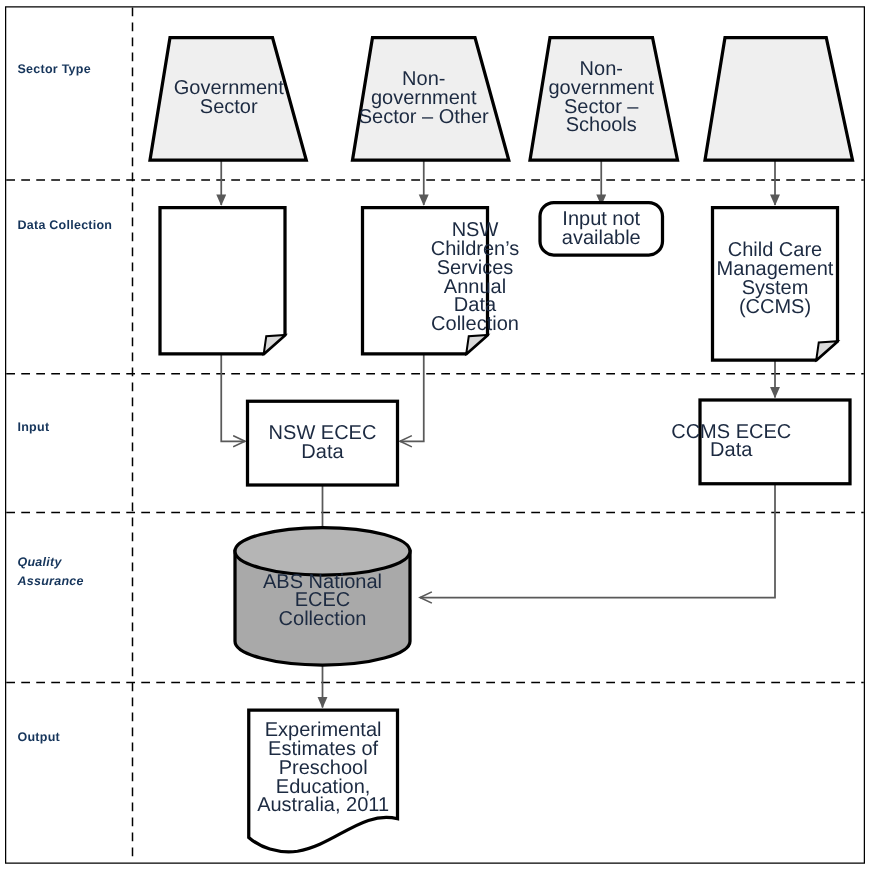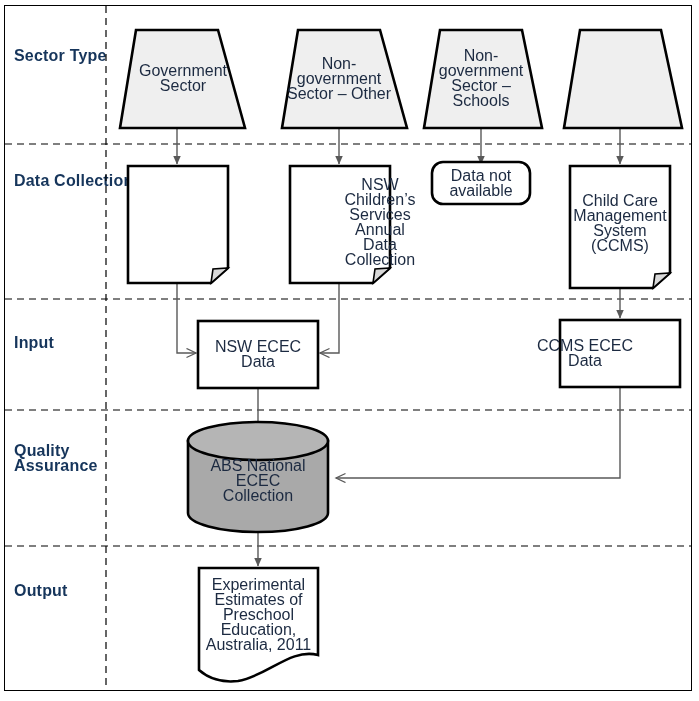--- a/index.html
+++ b/index.html
@@ -21,21 +21,21 @@
     position: absolute;
     left: 4px;
     top: 5px;
     width: 688px;
     height: 686px;
     border: 1px solid #000000;
     box-sizing: border-box;
   }
   .swim-label {
     position: absolute;
-    font-size: 16px;
+    font-size: 10px;
     font-weight: bold;
     color: #16355b;
     line-height: 15px;
     letter-spacing: 0.2px;
     white-space: pre-line;
   }
   #svg-layer {
     position: absolute;
     left: 0;
     top: 0;
@@ -57,21 +57,21 @@
 </head>
 <body>
 
 <div id="diagram-root">
 
   <div id="outer-frame"></div>
 
   <div class="swim-label" style="left:14px; top:48px;">Sector Type</div>
   <div class="swim-label" style="left:14px; top:173px;">Data Collection</div>
   <div class="swim-label" style="left:14px; top:335px;">Input</div>
-  <div class="swim-label" style="left:14px; top:443px;">Quality
+  <div class="swim-label" style="left:14px; top:443px;font-style:italic;">Quality
 Assurance</div>
   <div class="swim-label" style="left:14px; top:583px;">Output</div>
 
   <svg id="svg-layer" viewBox="0 0 699 701">
 
     <g stroke="#000000" stroke-width="1.2" stroke-dasharray="7,5" fill="none">
       <line x1="5" y1="144" x2="691" y2="144"></line>
       <line x1="5" y1="299" x2="691" y2="299"></line>
       <line x1="5" y1="410" x2="691" y2="410"></line>
       <line x1="5" y1="546" x2="691" y2="546"></line>
@@ -142,21 +142,21 @@
   <div class="node-text" style="left:128px; top:62px; width:110px; height:32px;">Government
 Sector</div>
   <div class="node-text" style="left:282px; top:62px; width:114px; height:32px;">Non-government
 Sector – Other</div>
   <div class="node-text" style="left:424px; top:62px; width:114px; height:32px;">Non-government
 Sector – Schools</div>
 
   <div class="node-text" style="left:288px; top:198px; width:104px; height:48px;padding-left:40px;">NSW Children’s
 Services Annual
 Data Collection</div>
-  <div class="node-text" style="left:432px; top:167px; width:98px; height:32px;">Data not
+  <div class="node-text" style="left:432px; top:167px; width:98px; height:32px;">Input not
 available</div>
   <div class="node-text" style="left:570px; top:191px; width:100px; height:64px;">Child Care
 Management
 System
 (CCMS)</div>
 
   <div class="node-text" style="left:198px; top:340px; width:120px; height:28px;">NSW ECEC Data</div>
   <div class="node-text" style="left:527px; top:339px; width:116px; height:28px;text-align:center;">CCMS ECEC Data</div>
 
   <div class="node-text" style="left:186px; top:464px; width:144px; height:32px;">ABS National ECEC

